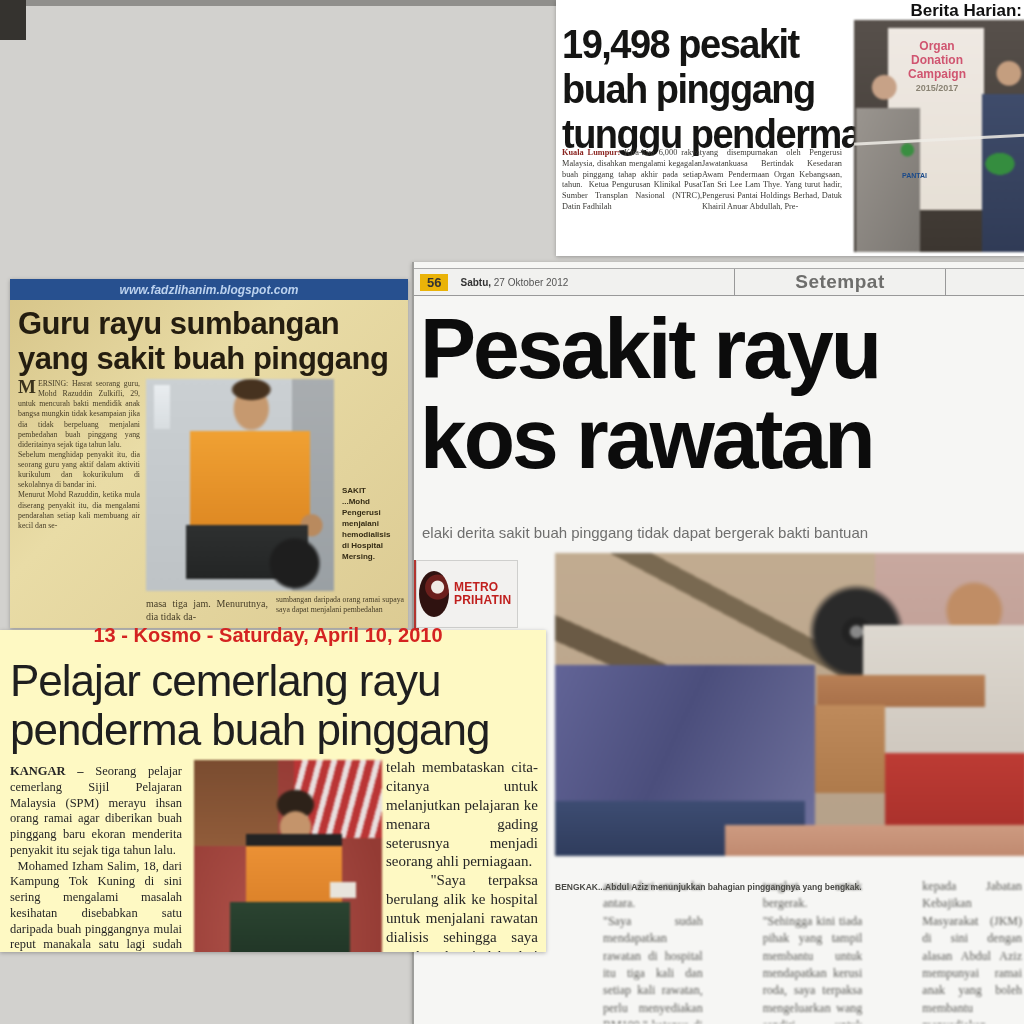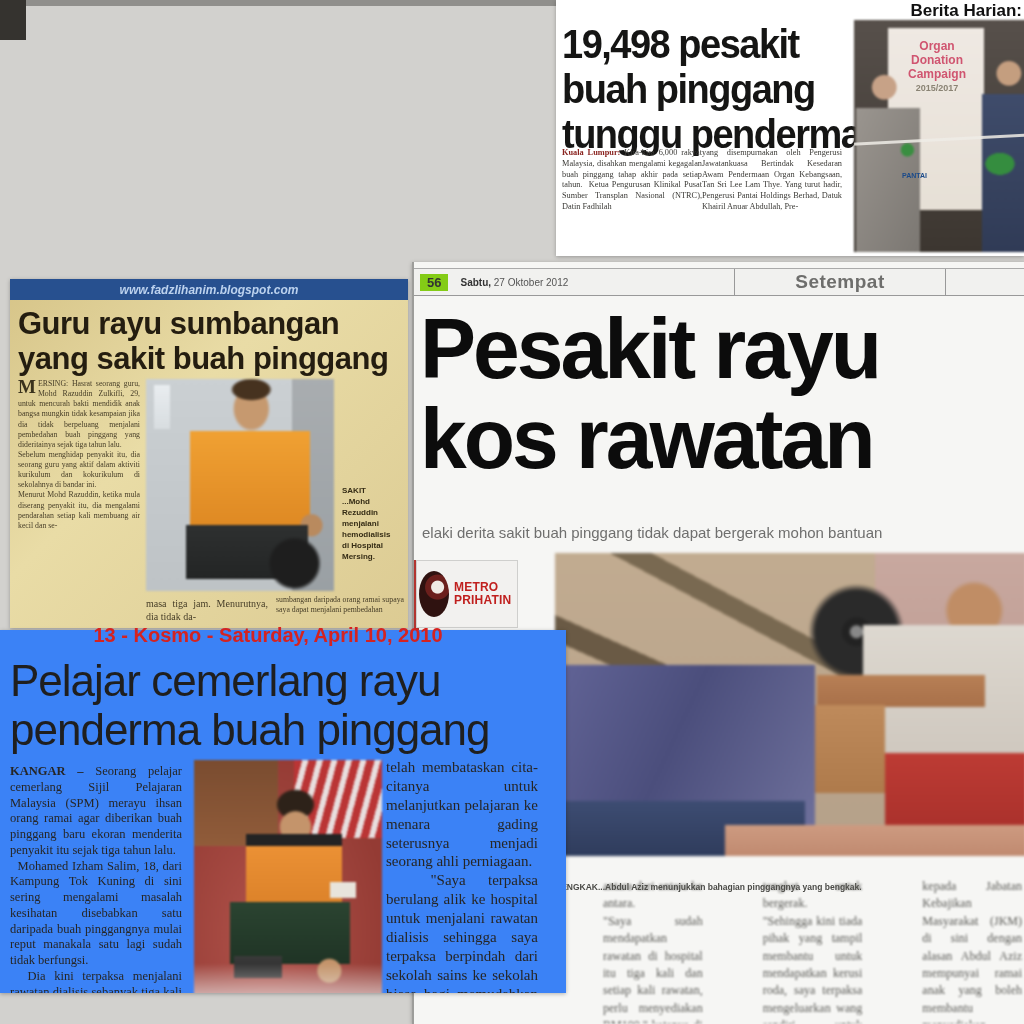--- a/index.html
+++ b/index.html
@@ -65,21 +65,21 @@
              color:#352c15;white-space:pre-line;filter:blur(.32px);}
   .c-below-l{position:absolute;left:136px;top:318px;width:122px;font-size:10px;line-height:1.3;color:#463d27;
              text-align:justify;filter:blur(.45px);}
   .c-below-r{position:absolute;left:266px;top:316px;width:128px;font-size:7.8px;line-height:1.3;color:#463d27;
              text-align:justify;filter:blur(.45px);}
 
   
   .clipD{left:412px;top:262px;width:612px;height:762px;background:#f6f6f4;border-left:2px solid #9d9d9a;}
   .d-header{position:absolute;left:0;top:6px;width:100%;height:26px;border-top:1px solid #aaa;
             border-bottom:1px solid #999;display:flex;align-items:center;background:#f1f1ef;filter:blur(.3px);}
-  .d-pg{margin-left:6px;font:bold 13px "Liberation Sans",sans-serif;color:#333;background:#84cc16;padding:1px 7px;}
+  .d-pg{margin-left:6px;font:bold 13px "Liberation Sans",sans-serif;color:#333;background:#eab308;padding:1px 7px;}
   .d-date{margin-left:12px;font:10px "Liberation Sans",sans-serif;color:#555;flex:1;}
   .d-date b{color:#333;}
   .d-vdiv{width:1px;height:100%;background:#999;}
   .d-seccell{width:210px;text-align:center;font:bold 19px "Liberation Sans",sans-serif;color:#6e6e6c;letter-spacing:.5px;}
   .d-rightcell{width:80px;}
   .d-headline{position:absolute;left:6px;top:42px;width:604px;font:bold 84px/1.05 "Liberation Sans",sans-serif;
               color:#0c0c0c;letter-spacing:-3px;white-space:pre-line;filter:blur(.45px);transform:scaleY(1.02);transform-origin:top left;}
   .d-subhead{position:absolute;left:8px;top:262px;width:600px;font:15px "Liberation Sans",sans-serif;color:#6f6f6e;filter:blur(.45px);}
   .d-metro{position:absolute;left:2px;top:298px;width:100px;height:66px;background:#f2f1ef;border:1px solid #cfcfcd;
            display:flex;align-items:center;}
@@ -108,21 +108,21 @@
   .d-photocaption{position:absolute;left:141px;top:580px;width:440px;font:bold 8.5px "Liberation Sans",sans-serif;
                   color:#4a4a46;filter:blur(.6px);margin-top:40px;}
   .d-cols{position:absolute;left:143px;top:616px;width:465px;height:146px;display:flex;gap:14px;filter:blur(.9px);}
   .d-col{flex:1;font-size:12px;line-height:1.45;text-align:justify;color:#5c5c58;overflow:hidden;white-space:pre-line;margin-left:46px;}
 
   
   .kosmo-caption{position:absolute;left:84px;top:624px;width:368px;text-align:center;
                  font:bold 20px "Liberation Sans",sans-serif;color:#d42321;filter:blur(.3px);z-index:6;}
 
   
-  .clipE{left:0;top:630px;width:546px;height:363px;background:#3b82f6;padding-left:20px;}
+  .clipE{left:0;top:630px;width:546px;height:322px;background:#fef9c3;}
   .e-headline{position:absolute;left:10px;top:26px;width:512px;font:400 44px/1.12 "Liberation Sans",sans-serif;
               color:#1f1f1f;letter-spacing:-1px;filter:blur(.25px);}
   .e-col1{position:absolute;left:10px;top:134px;width:172px;height:256px;font-size:12.5px;line-height:1.26;
           text-align:justify;color:#262626;filter:blur(.25px);overflow:hidden;white-space:pre-line;}
   .e-lead{font-weight:bold;}
   .e-photo{position:absolute;left:194px;top:130px;width:188px;height:248px;}
   .e-photo-bg{position:absolute;inset:0;filter:blur(1.2px) saturate(.95);
     background:
       linear-gradient(180deg, rgba(0,0,0,0) 82%, rgba(242,242,242,.85)),
       radial-gradient(circle 13px at 72% 85%, #c69468 85%, rgba(0,0,0,0) 100%),
@@ -181,41 +181,41 @@
     </div>
     <div class="c-headline">Guru rayu sumbangan yang sakit buah pinggang</div>
     <div class="c-body"><span class="c-drop">M</span><span>ERSING: Hasrat seorang guru, Mohd Razuddin Zulkifli, 29, untuk mencurah bakti mendidik anak bangsa mungkin tidak kesampaian jika dia tidak berpeluang menjalani pembedahan buah pinggang yang dideritainya sejak tiga tahun lalu.
 Sebelum menghidap penyakit itu, dia seorang guru yang aktif dalam aktiviti kurikulum dan kokurikulum di sekolahnya di bandar ini.
 Menurut Mohd Razuddin, ketika mula diserang penyakit itu, dia mengalami pendarahan setiap kali membuang air kecil dan se-</span></div>
     <div class="c-photo">
       <div class="c-photo-bg"></div>
     </div>
     <div class="c-caption">SAKIT
 ...Mohd
-Rezuddin
+Pengerusi
 menjalani
 hemodialisis
 di Hospital
 Mersing.</div>
     <div class="c-below-l">masa tiga jam. Menurutnya, dia tidak da-</div>
     <div class="c-below-r">sumbangan daripada orang ramai supaya saya dapat menjalani pembedahan</div>
   </div>
 
   <div class="clip clipD">
     <div class="d-header">
       <span class="d-pg">56</span>
       <span class="d-date"><b>Sabtu,</b><span> 27 Oktober 2012</span></span>
       <span class="d-vdiv"></span>
       <span class="d-seccell">Setempat</span>
       <span class="d-vdiv"></span>
       <span class="d-rightcell"></span>
     </div>
     <div class="d-headline">Pesakit rayu
 kos rawatan</div>
-    <div class="d-subhead">elaki derita sakit buah pinggang tidak dapat bergerak mohon bantuan</div>
+    <div class="d-subhead">elaki derita sakit buah pinggang tidak dapat bergerak bakti bantuan</div>
     <div class="d-redstrip"></div>
     <div class="d-metro">
       <div class="d-metro-logo"></div>
       <div class="d-metro-text">
         <div>METRO</div>
         <div>PRIHATIN</div>
       </div>
     </div>
     <div class="d-photo">
       <div class="d-photo-bg"></div>

